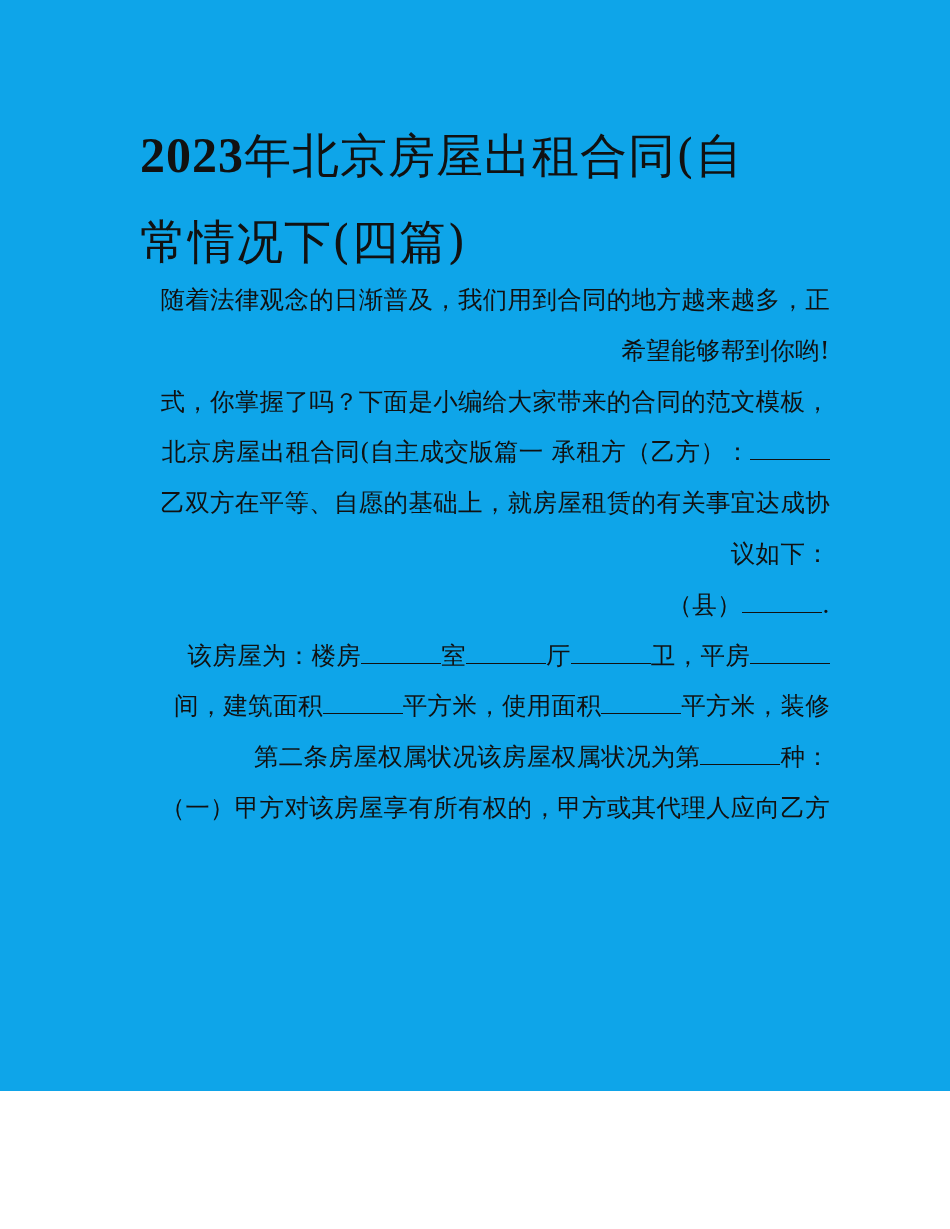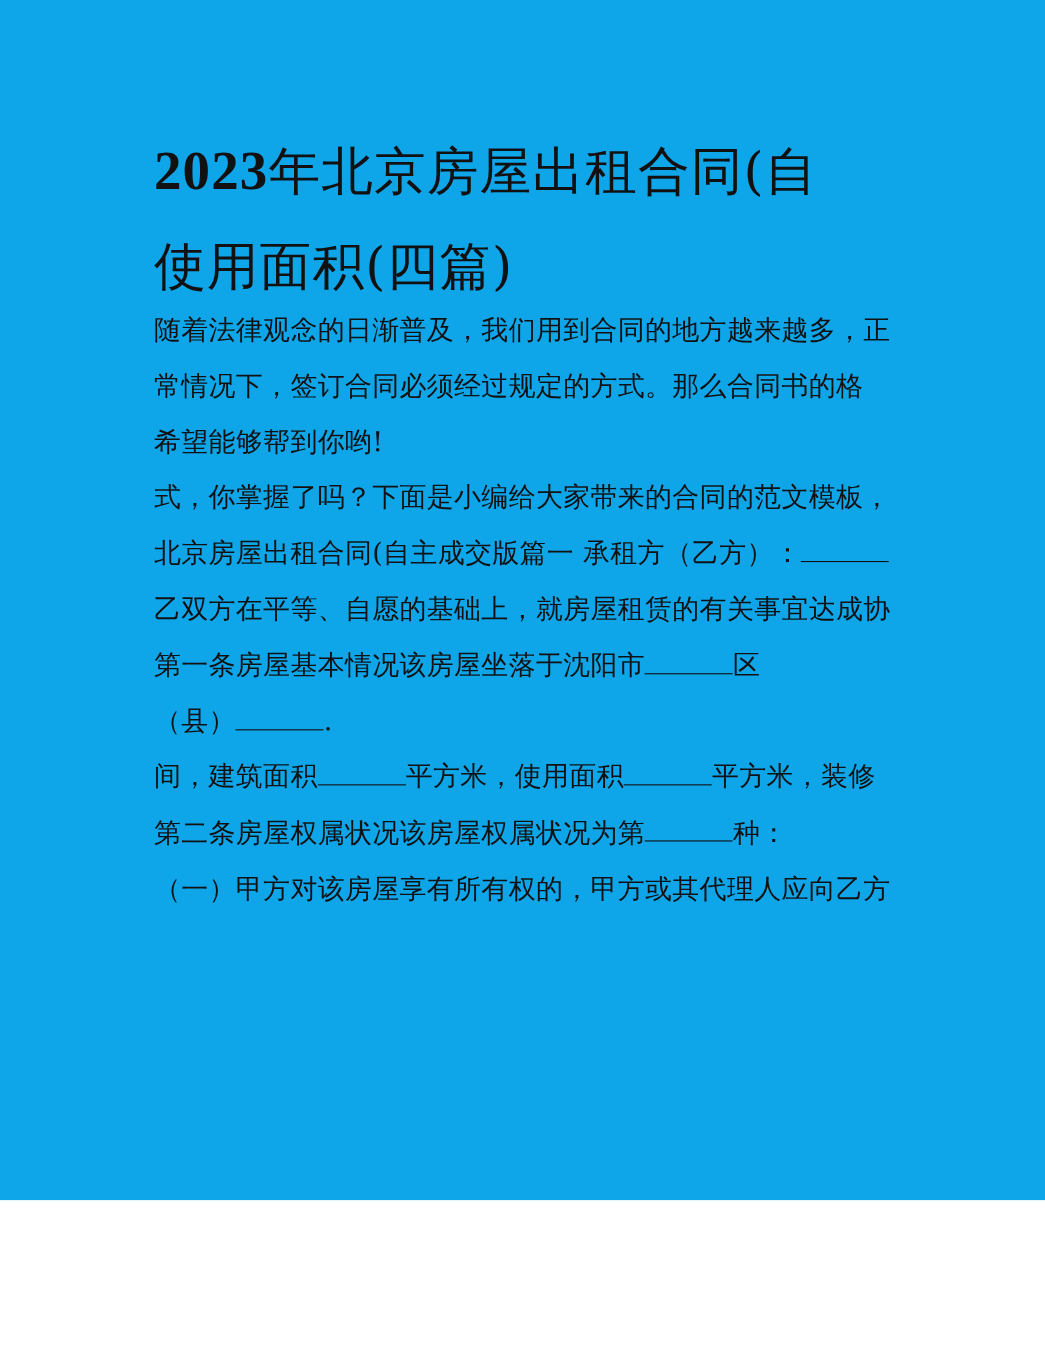--- a/index.html
+++ b/index.html
@@ -2,46 +2,46 @@
 <html><head>
 <meta charset="utf-8">
 <style>
   html, body { margin: 0; padding: 0; background: #ffffff; }
   body { width: 950px; height: 1229px; position: relative; overflow: hidden;
          font-family: "DejaVu Serif", "Liberation Serif", serif; color: #111; }
   .page { position: absolute; left: 0; top: 0; width: 950px; height: 1091px; background: #0ea5e9; }
   .title { position: absolute; left: 140px; top: 112px; width: 680px;
            font-size: 47px; line-height: 86px; font-weight: normal; margin: 0; letter-spacing: 1px; }
   .title .num { font-weight: bold; font-family: "Liberation Serif", serif; font-size: 50px; }
-  .body { position: absolute; left: 140px; top: 275px; width: 690px; }
+  .body { position: absolute; left: 140px; top: 275px; width: 690px; text-align: right; }
   .line { height: 50.8px; line-height: 50.8px; font-size: 24.5px; white-space: nowrap; letter-spacing: 0.3px; }
   .blank { display: inline-block; border-bottom: 1.5px solid #111; height: 20px; vertical-align: baseline; }
   .w80 { width: 80px; }
   .box { display: inline-block; width: 17px; height: 19px; border: 1.3px solid #111; vertical-align: -2px; margin: 0 1px; box-sizing: border-box; }
 </style>
 </head>
 <body>
 
 <div class="page">
   <h1 class="title">
     <div><span class="num">2023</span><span>年北京房屋出租合同(自</span></div>
-    <div>使用面积(四篇)</div>
+    <div>常情况下(四篇)</div>
   </h1>
 
   <div class="body">
     <div class="line">随着法律观念的日渐普及，我们用到合同的地方越来越多，正</div>
-    <div class="line">常情况下，签订合同必须经过规定的方式。那么合同书的格</div>
     <div class="line">希望能够帮到你哟!</div>
     <div class="line">式，你掌握了吗？下面是小编给大家带来的合同的范文模板，</div>
 
     <div class="line"><span>北京房屋出租合同(自主成交版篇一 承租方（乙方）：</span><span class="blank w80"></span></div>
 
     <div class="line">乙双方在平等、自愿的基础上，就房屋租赁的有关事宜达成协</div>
+    <div class="line">议如下：</div>
 
-    <div class="line"><span>第一条房屋基本情况该房屋坐落于沈阳市</span><span class="blank w80"></span><span>区</span></div>
     <div class="line"><span>（县）</span><span class="blank w80"></span><span>.</span></div>
 
+    <div class="line"><span>该房屋为：楼房</span><span class="blank w80"></span><span>室</span><span class="blank w80"></span><span>厅</span><span class="blank w80"></span><span>卫，平房</span><span class="blank w80"></span></div>
     <div class="line"><span>间，建筑面积</span><span class="blank w80"></span><span>平方米，使用面积</span><span class="blank w80"></span><span>平方米，装修</span></div>
 
     <div class="line"><span>第二条房屋权属状况该房屋权属状况为第</span><span class="blank w80"></span><span>种：</span></div>
     <div class="line">（一）甲方对该房屋享有所有权的，甲方或其代理人应向乙方</div>
   </div>
 </div>
 
 </body></html>

